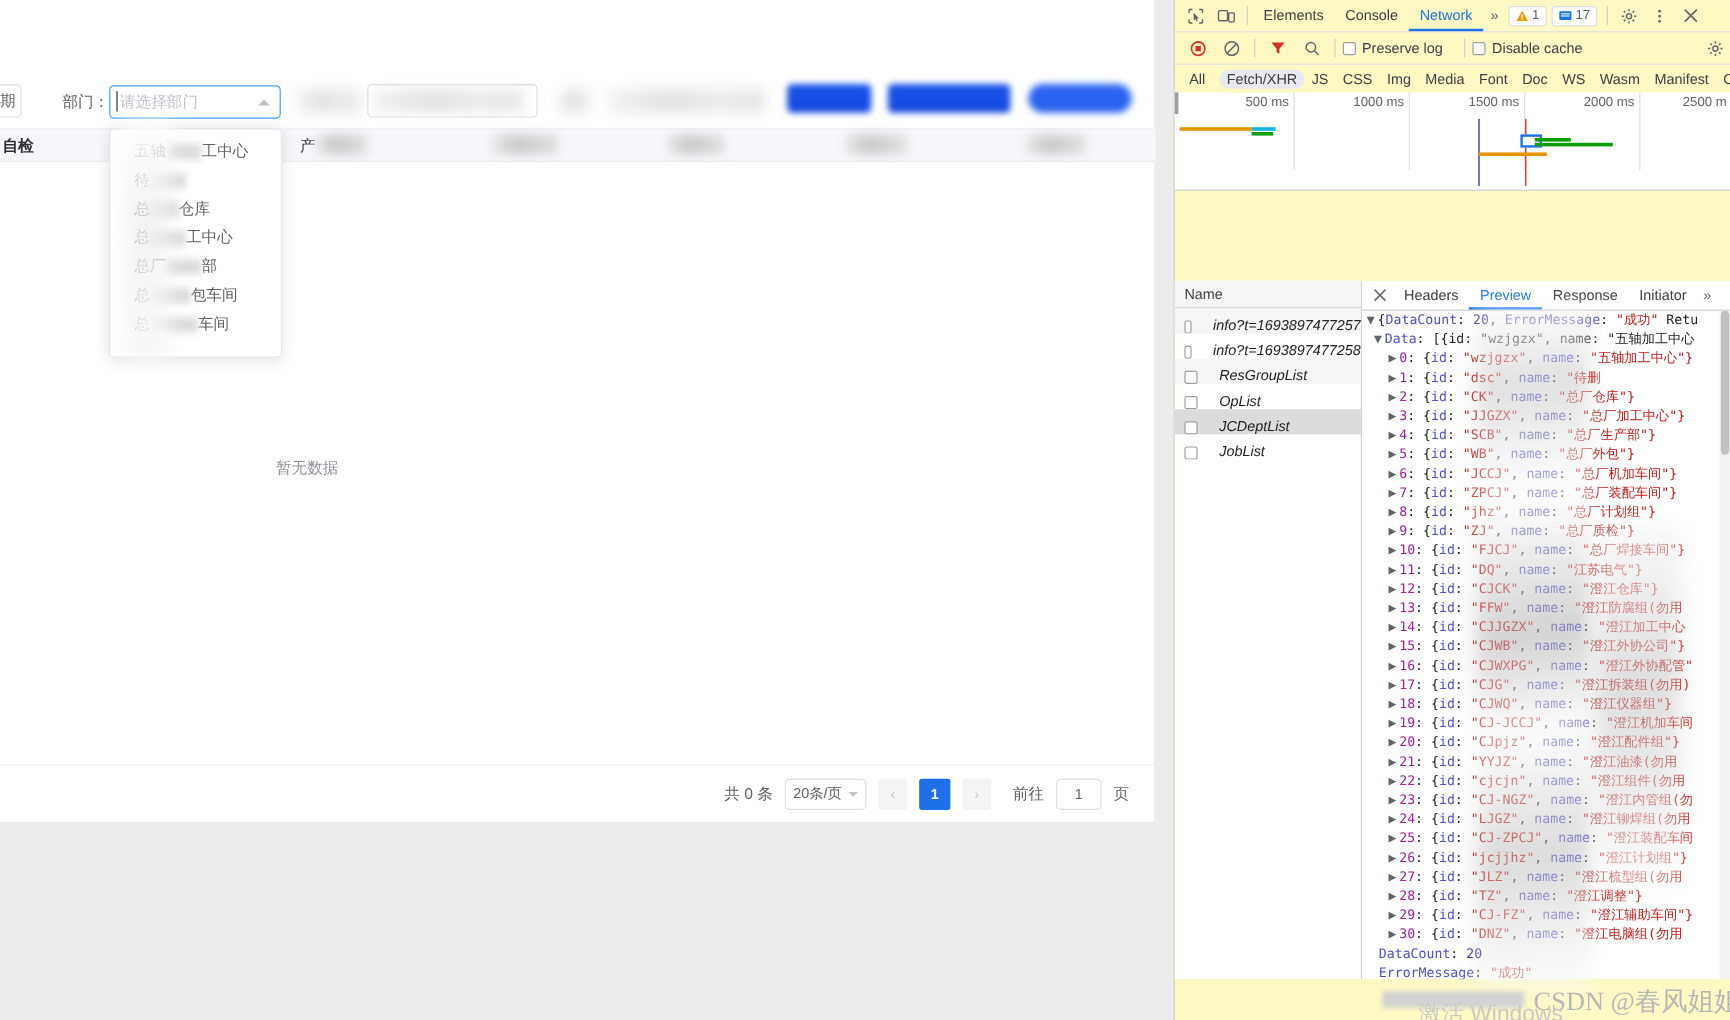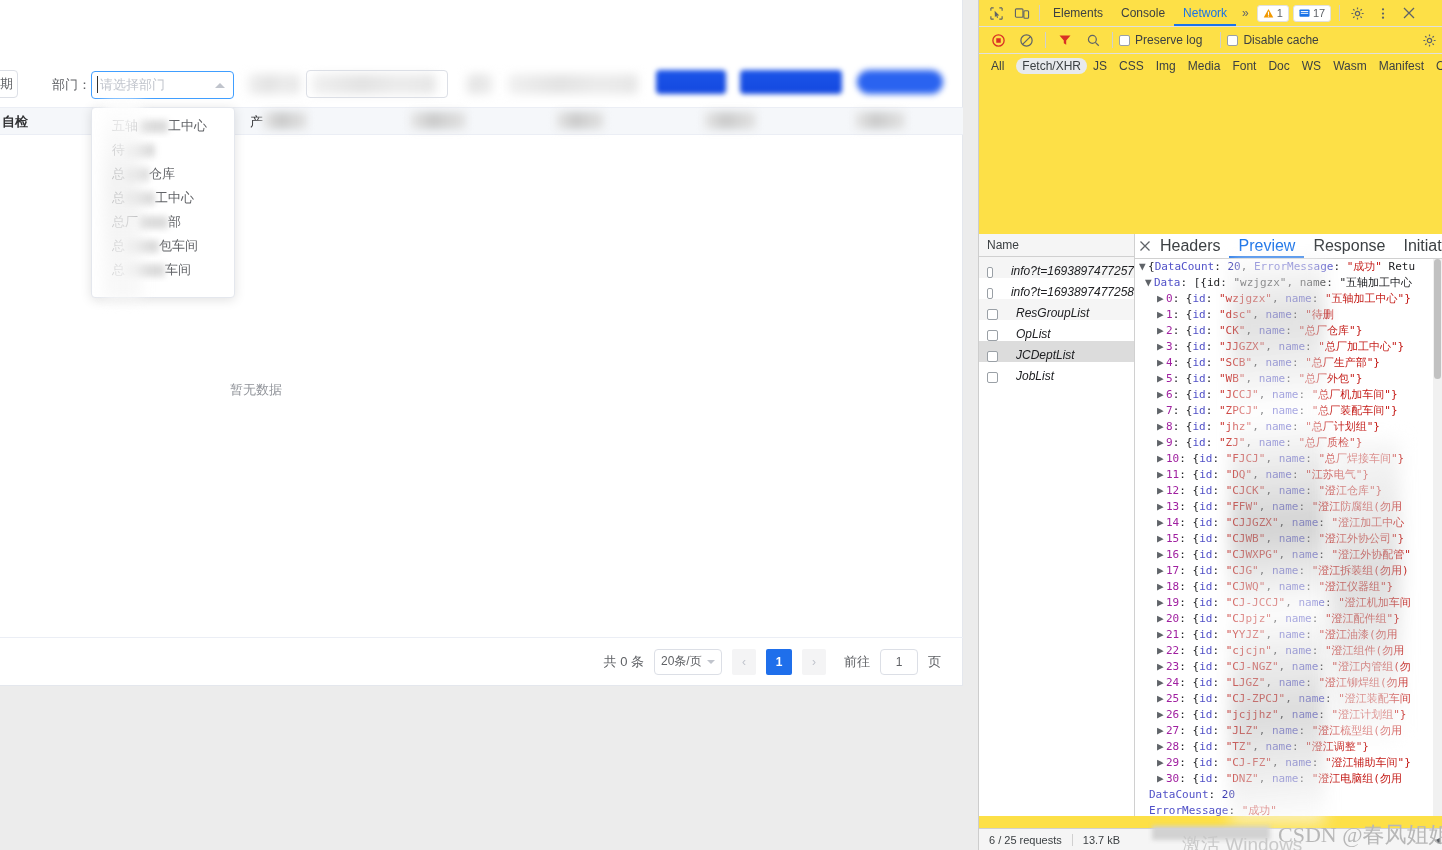--- a/index.html
+++ b/index.html
@@ -139,21 +139,21 @@
     filter:blur(2.6px);
   }
   .blue-btn-round {
     position:absolute; top:70px; height:24px; border-radius:14px;
     background:#2a63f0; filter:blur(3px);
   }
 
   
   #devtools {
     position:absolute; left:978px; top:0; width:464px; height:850px;
-    background:#fde047; border-left:1px solid #cdcdcd;
+    background:#fef9c3; border-left:1px solid #cdcdcd;
     font-family:"Liberation Sans","DejaVu Sans",sans-serif;
     color:#202124;
   }
   .dt-row { display:flex; align-items:center; }
   #dt-tabbar {
     height:27px; border-bottom:1px solid #e0e0e0; padding-left:4px; gap:0;
   }
   .dt-icon-btn {
     width:26px;height:24px;display:flex;align-items:center;justify-content:center;color:#5f6368;
   }
@@ -203,21 +203,21 @@
     height:21px;display:flex;align-items:flex-end;padding-left:8px;font-size:12px;color:#202124;gap:18px;
     white-space:nowrap;overflow:hidden;font-style:italic;
   }
   .req-item:nth-child(even) { background:#f5f5f5; }
   .req-item.selected { background:#dcdcdc; }
 
   #detail {
     position:absolute;left:156px;top:234px;width:308px;height:582px;background:#fff;
   }
   #detail-tabs { height:25px;border-bottom:1px solid #d0d0d0;display:flex;align-items:center;padding-left:4px; }
-  .d-tab { padding:0 9px;height:24px;line-height:24px;font-size:16px;color:#3c4043;white-space:nowrap; }
+  .d-tab { padding:0 9px;height:24px;line-height:24px;font-size:12px;color:#3c4043;white-space:nowrap; }
   .d-tab.active { color:#1a73e8;border-bottom:2px solid #1a73e8; }
 
   #preview {
     position:absolute;top:25px;left:0;width:308px;height:557px;overflow:hidden;
     font-family:"DejaVu Sans Mono","Liberation Mono",monospace;
     font-size:11px;line-height:16px;white-space:nowrap;
   }
   .jrow { height:16px;padding-left:4px;color:#202124; }
   .tri { color:#5f6368;display:inline-block;width:9px; }
   .k-blue { color:#5050c8; }
@@ -470,20 +470,38 @@
     <span class="type-item">Media</span>
     <span class="type-item">Font</span>
     <span class="type-item">Doc</span>
     <span class="type-item">WS</span>
     <span class="type-item">Wasm</span>
     <span class="type-item">Manifest</span>
     <span class="type-item">Other</span>
   </div>
 
 
+  <div id="overview">
+    <div style="position:absolute;left:0;top:0;width:3px;height:18px;background:#9aa0a6;"></div>
+    <div class="ovl-tick" style="left:4px;width:96px;">500 ms</div>
+    <div class="ovl-tick" style="left:100px;width:96px;">1000 ms</div>
+    <div class="ovl-tick" style="left:196px;width:96px;">1500 ms</div>
+    <div class="ovl-tick" style="left:292px;width:96px;">2000 ms</div>
+    <div class="ovl-tick" style="left:388px;width:76px;border:none;">2500 m</div>
+
+    <div class="ovl-bar" style="left:4px;top:29px;width:60px;background:#e8940b;"></div>
+    <div class="ovl-bar" style="left:64px;top:29px;width:20px;background:#12b5e5;"></div>
+    <div class="ovl-bar" style="left:64px;top:33px;width:18px;background:#0a9c0a;"></div>
+    <div style="position:absolute;left:253px;top:22px;width:1px;height:56px;background:#1a1aa6;"></div>
+    <div style="position:absolute;left:292px;top:22px;width:1px;height:56px;background:#c41a16;"></div>
+    <div style="position:absolute;left:288px;top:35px;width:18px;height:11px;border:2px solid #1a73e8;background:#fff;"></div>
+    <div class="ovl-bar" style="left:300px;top:38px;width:30px;background:#0a9c0a;"></div>
+    <div class="ovl-bar" style="left:300px;top:42px;width:65px;background:#0a9c0a;"></div>
+    <div class="ovl-bar" style="left:253px;top:50px;width:57px;background:#e8940b;"></div>
+  </div>
 
   <div id="req-list">
     <div id="req-head">Name</div>
     <div class="req-item">
       <span class="cbox"></span>
       <span>info?t=1693897477257</span>
     </div>
     <div class="req-item">
       <span class="cbox"></span>
       <span>info?t=1693897477258</span>
@@ -566,26 +584,19 @@
       <div class="jrow" style="padding-left:14px;">
         <span class="k-blue">ErrorMessage</span>: <span class="k-red">"成功"</span>
       </div>
     </div>
   </div>
 
   <div id="pv-scroll">
     <div id="pv-thumb"></div>
   </div>
 
-  <div id="dt-status">
-    <span>6 / 25 requests</span>
-    <span class="vsep"></span>
-    <span>13.7 kB</span>
-    <span style="flex:1"></span>
-    <span style="color:#5f6368;">◄</span>
-  </div>
 </div>
 
 <div id="smear-right"></div>
 <div id="smear-right2"></div>
 <div id="wm-block"></div>
 <div id="watermark">CSDN @春风姐姐</div>
 <div id="win-activate">激活 Windows</div>
 
 </body></html>

